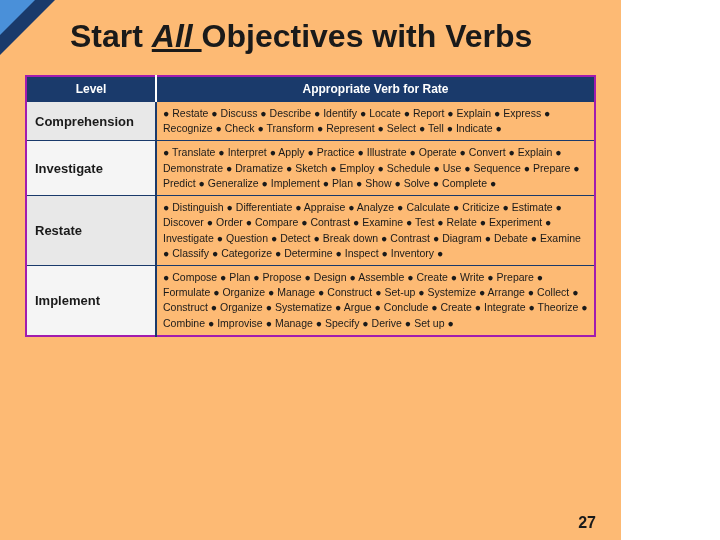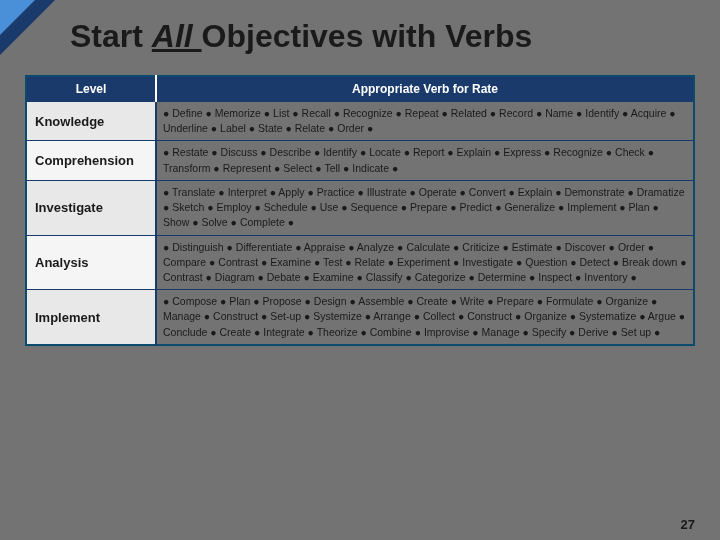--- a/index.html
+++ b/index.html
@@ -6,23 +6,23 @@
     body {
       width: 720px;
       height: 540px;
       background: #ffffff;
       font-family: Arial, sans-serif;
       overflow: hidden;
       position: relative;
     }
 
     .page-bg {
-      width: 720px;
+      width: 621px;
       height: 540px;
-      background: #737373;
+      background: #fdba74;
       position: relative;
     }
 
     
     .corner-tl {
       position: absolute;
       top: 0; left: 0;
       width: 55px; height: 55px;
       background: #1a3a6b;
       clip-path: polygon(0 0, 100% 0, 0 100%);
@@ -58,21 +58,21 @@
       position: absolute;
       top: 75px;
       left: 25px;
       right: 25px;
       bottom: 35px;
     }
 
     table {
       width: 100%;
       border-collapse: collapse;
-      border: 2px solid #0c4a6e;
+      border: 2px solid #a21caf;
       font-size: 11px;
     }
 
     thead tr th {
       background: #1a3a6b;
       color: #ffffff;
       padding: 5px 8px;
       font-size: 12px;
       font-weight: bold;
       text-align: center;
@@ -110,21 +110,21 @@
     tbody tr td:last-child {
       font-size: 10.5px;
       color: #1a1a1a;
       line-height: 1.45;
     }
 
     .page-number {
       position: absolute;
       bottom: 8px;
       right: 25px;
-      font-size: 13px;
+      font-size: 16px;
       font-weight: bold;
       color: #1a1a1a;
     }
   </style>
 </head>
 <body>
 
 <div class="page-bg">
 
   <div class="corner-tl"></div>
@@ -138,34 +138,30 @@
 
   <div class="table-wrapper">
     <table>
       <thead>
         <tr>
           <th>Level</th>
           <th>Appropriate Verb  for Rate</th>
         </tr>
       </thead>
       <tbody id="table-body">
-      <tr>
-            <td>Knowledge</td>
-            <td>● Define ● Memorize ● List ● Recall ● Recognize ● Repeat ● Related ● Record ● Name ● Identify ● Acquire ● Underline ● Label ● State ● Relate ● Order ●</td>
-          </tr>
           <tr>
             <td>Comprehension</td>
             <td>● Restate ● Discuss ● Describe ● Identify ● Locate ● Report ● Explain ● Express ● Recognize ● Check ● Transform ● Represent ● Select ● Tell ● Indicate ●</td>
           </tr>
           <tr>
             <td>Investigate</td>
             <td>● Translate ● Interpret ● Apply ● Practice ● Illustrate ● Operate ● Convert ● Explain ● Demonstrate ● Dramatize ● Sketch ● Employ ● Schedule ● Use ● Sequence ● Prepare ● Predict ● Generalize ● Implement ● Plan ● Show ● Solve ● Complete ●</td>
           </tr>
           <tr>
-            <td>Analysis</td>
+            <td>Restate</td>
             <td>● Distinguish ● Differentiate ● Appraise ● Analyze ● Calculate ● Criticize ● Estimate ● Discover ● Order ● Compare ● Contrast ● Examine ● Test ● Relate ● Experiment ● Investigate ● Question ● Detect ● Break down ● Contrast ● Diagram ● Debate ● Examine ● Classify ● Categorize ● Determine ● Inspect ● Inventory ●</td>
           </tr>
           <tr>
             <td>Implement</td>
             <td>● Compose ● Plan ● Propose ● Design ● Assemble ● Create ● Write ● Prepare ● Formulate ● Organize ● Manage ● Construct ● Set-up ● Systemize ● Arrange ● Collect ● Construct ● Organize ● Systematize ● Argue ● Conclude ● Create ● Integrate ● Theorize ● Combine ● Improvise ● Manage ● Specify ● Derive ● Set up ●</td>
           </tr>
         </tbody>
     </table>
   </div>
 

